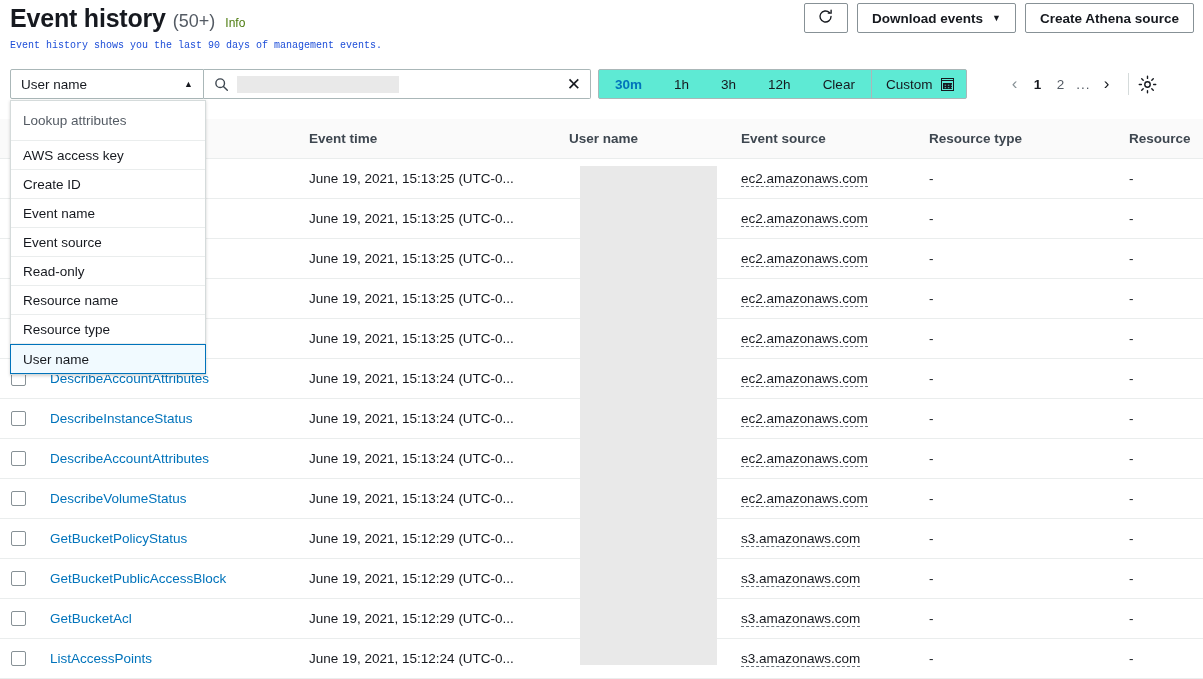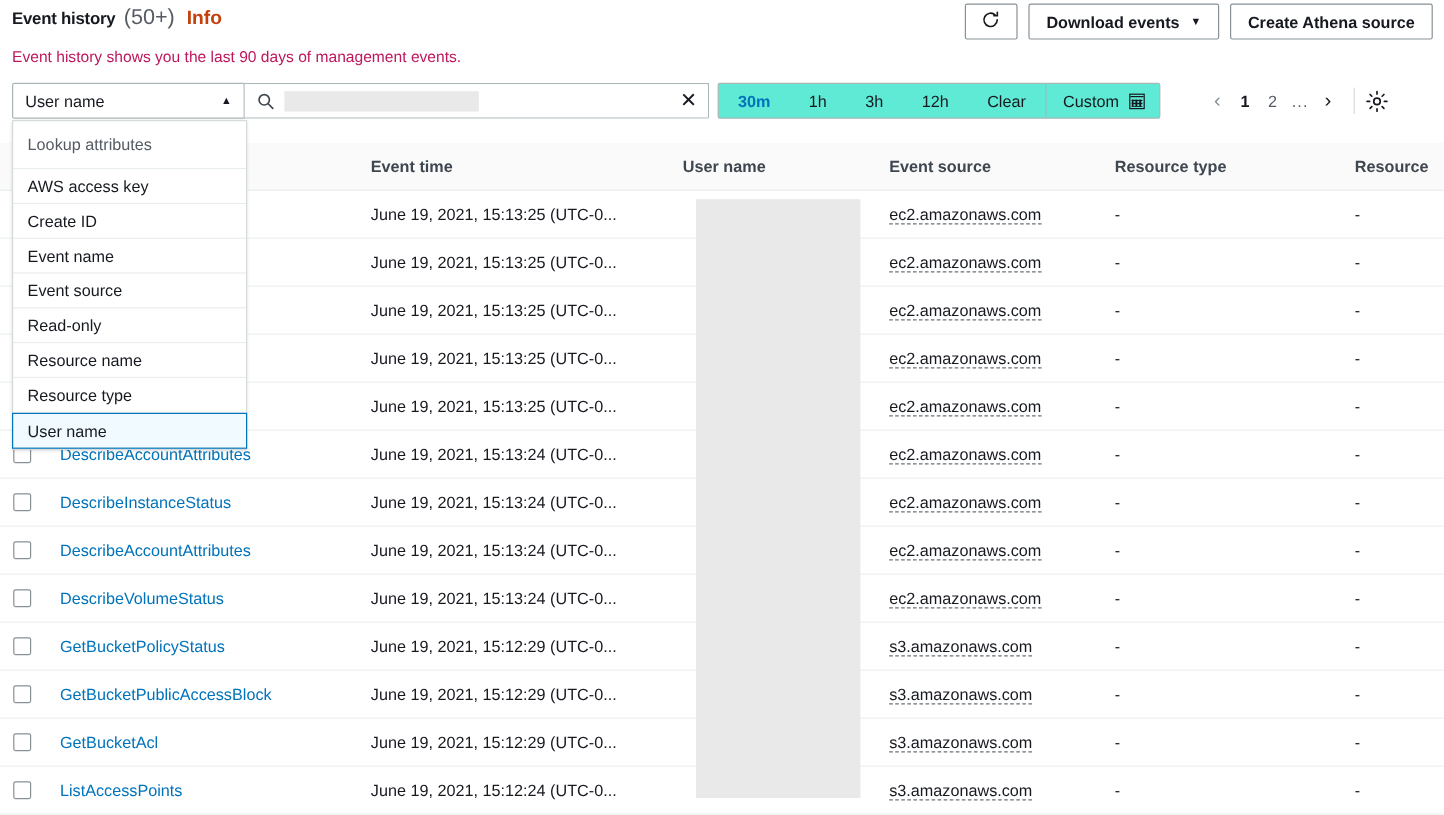--- a/index.html
+++ b/index.html
@@ -11,24 +11,24 @@
     color: #16191f;
     overflow: hidden;
   }
   .page { position: relative; width: 1203px; height: 679px; }
 
   
   .header-row {
     position: absolute; left: 0; top: 0; width: 1203px; height: 36px;
   }
   .title-block { position: absolute; left: 10px; top: 4px; display: flex; align-items: baseline; }
-  .title-main { font-size: 14px; font-weight: bold; color: #16191f; letter-spacing: -0.2px; }
+  .title-main { font-size: 25px; font-weight: bold; color: #16191f; letter-spacing: -0.2px; }
   .title-count { font-size: 18px; font-weight: normal; color: #545b64; margin-left: 7px; }
-  .title-info { font-size: 16px; font-weight: bold; color: #c2410c; margin-left: 10px; cursor: pointer; text-decoration: none; }
-  .subtitle { position: absolute; left: 10px; top: 40px; font-size: 13px; color: #be185d; }
+  .title-info { font-size: 12px; font-weight: normal; color: #4d7c0f; margin-left: 10px; cursor: pointer; text-decoration: none; }
+  .subtitle { position: absolute; left: 10px; top: 40px; font-size: 10px; color: #1d4ed8; font-family: Liberation Mono, monospace; }
 
   .header-actions { position: absolute; right: 9px; top: 3px; display: flex; align-items: center; gap: 9px; margin-left: 20px; }
   .btn {
     height: 30px; border: 1px solid #879196; border-radius: 2px; background: #ffffff;
     color: #16191f; font-size: 13.5px; font-weight: bold; font-family: "Liberation Sans", sans-serif;
     display: inline-flex; align-items: center; justify-content: center; cursor: pointer;
     padding: 0 14px; white-space: nowrap;
   }
   .btn-icon { width: 44px; padding: 0; }
   .btn .caret { margin-left: 9px; font-size: 9px; line-height: 1; }

